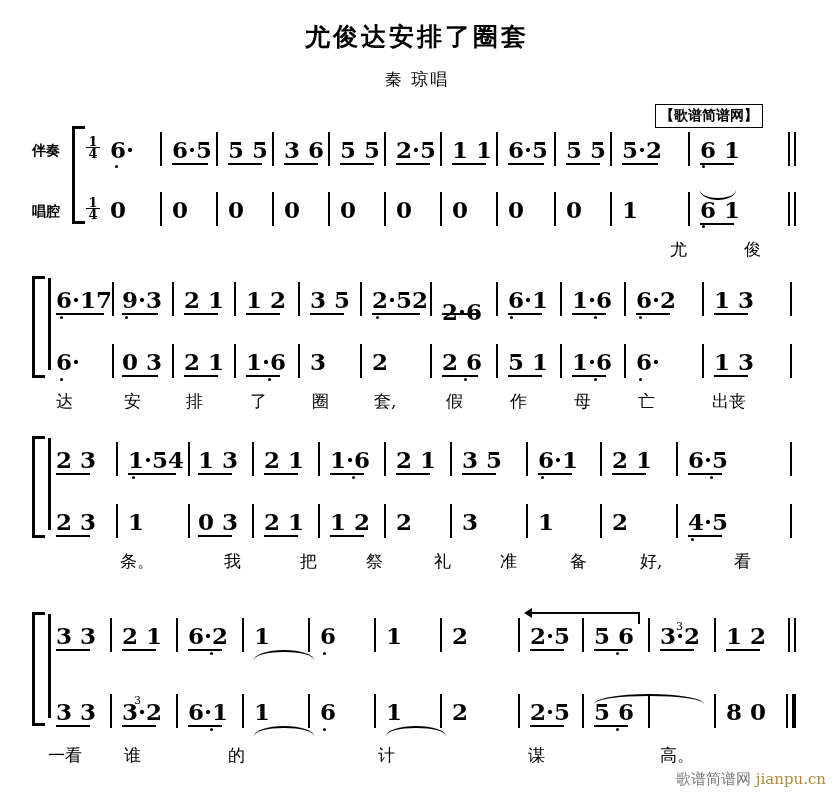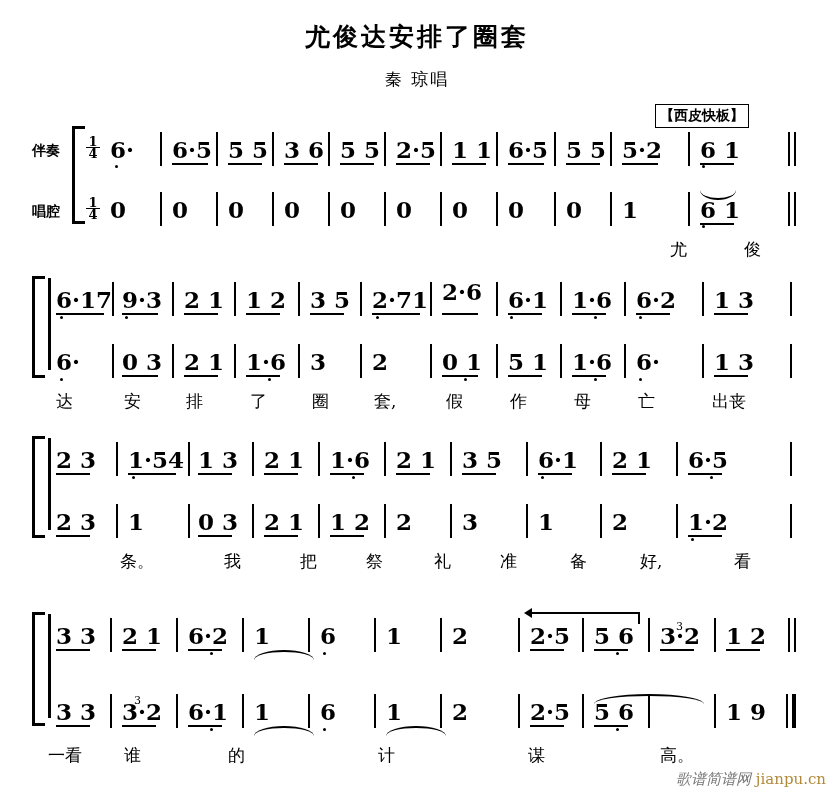--- a/index.html
+++ b/index.html
@@ -83,37 +83,37 @@
   .triplet{
     position:absolute;
     font-family:"DejaVu Serif","Liberation Serif",serif;
     font-size:11px;
   }
   .watermark{
     position:absolute;right:8px;bottom:6px;
     font-family:"DejaVu Serif","Liberation Serif",serif;
     font-size:15px;color:#888;
   }
-  .watermark .cn{color:#777;font-style:italic;}
+  .watermark .cn{color:#777;}
   .watermark .en{color:#b08a3a;}
   .arrowline{position:absolute;height:2px;background:#000;}
   .arrowhead{
     position:absolute;
     width:0;height:0;
     border-top:5px solid transparent;
     border-bottom:5px solid transparent;
     border-right:8px solid #000;
   }
 </style>
 </head>
 <body>
 
 <div class="title">尤俊达安排了圈套</div>
 <div class="composer">秦  琼唱</div>
-<div class="tempo">【西皮快板】</div>
+<div class="tempo">【歌谱简谱网】</div>
 
 <div class="bracket" style="left:72px;top:126px;height:92px;"></div>
 <div class="lbl" style="left:32px;top:142px;">伴奏</div>
 <div class="lbl" style="left:32px;top:203px;">唱腔</div>
 
 <div class="meter" style="left:86px;top:136px;width:14px;">
   <div style="border-bottom:1.5px solid #000;">1</div>
   <div>4</div>
 </div>
 <div class="meter" style="left:86px;top:197px;width:14px;">
@@ -197,24 +197,24 @@
 <div class="dotu" style="left:60px;top:316px;"></div>
 <div class="note" style="left:122px;top:288px;">9·3</div>
 <div class="beam" style="left:122px;top:313px;width:36px;"></div>
 <div class="dotu" style="left:125px;top:316px;"></div>
 <div class="note" style="left:184px;top:288px;">2 1</div>
 <div class="beam" style="left:184px;top:313px;width:34px;"></div>
 <div class="note" style="left:246px;top:288px;">1 2</div>
 <div class="beam" style="left:246px;top:313px;width:34px;"></div>
 <div class="note" style="left:310px;top:288px;">3 5</div>
 <div class="beam" style="left:310px;top:313px;width:34px;"></div>
-<div class="note" style="left:372px;top:288px;">2·71</div>
+<div class="note" style="left:372px;top:288px;">2·52</div>
 <div class="beam" style="left:372px;top:313px;width:48px;"></div>
 <div class="dotu" style="left:376px;top:316px;"></div>
-<div class="note" style="left:442px;top:280px;">2·6</div>
+<div class="note" style="left:442px;top:300px;">2·6</div>
 <div class="beam" style="left:442px;top:313px;width:36px;"></div>
 <div class="note" style="left:508px;top:288px;">6·1</div>
 <div class="beam" style="left:508px;top:313px;width:34px;"></div>
 <div class="dotu" style="left:510px;top:316px;"></div>
 <div class="note" style="left:572px;top:288px;">1·6</div>
 <div class="beam" style="left:572px;top:313px;width:34px;"></div>
 <div class="dotu" style="left:594px;top:316px;"></div>
 <div class="note" style="left:636px;top:288px;">6·2</div>
 <div class="beam" style="left:636px;top:313px;width:34px;"></div>
 <div class="dotu" style="left:639px;top:316px;"></div>
@@ -237,21 +237,21 @@
 <div class="dotu" style="left:60px;top:378px;"></div>
 <div class="note" style="left:122px;top:350px;">0 3</div>
 <div class="beam" style="left:122px;top:375px;width:36px;"></div>
 <div class="note" style="left:184px;top:350px;">2 1</div>
 <div class="beam" style="left:184px;top:375px;width:34px;"></div>
 <div class="note" style="left:246px;top:350px;">1·6</div>
 <div class="beam" style="left:246px;top:375px;width:34px;"></div>
 <div class="dotu" style="left:268px;top:378px;"></div>
 <div class="note" style="left:310px;top:350px;">3</div>
 <div class="note" style="left:372px;top:350px;">2</div>
-<div class="note" style="left:442px;top:350px;">0 1</div>
+<div class="note" style="left:442px;top:350px;">2 6</div>
 <div class="beam" style="left:442px;top:375px;width:36px;"></div>
 <div class="dotu" style="left:464px;top:378px;"></div>
 <div class="note" style="left:508px;top:350px;">5 1</div>
 <div class="beam" style="left:508px;top:375px;width:34px;"></div>
 <div class="note" style="left:572px;top:350px;">1·6</div>
 <div class="beam" style="left:572px;top:375px;width:34px;"></div>
 <div class="dotu" style="left:594px;top:378px;"></div>
 <div class="note" style="left:636px;top:350px;">6·</div>
 <div class="dotu" style="left:639px;top:378px;"></div>
 <div class="note" style="left:714px;top:350px;">1 3</div>
@@ -326,21 +326,21 @@
 <div class="note" style="left:198px;top:510px;">0 3</div>
 <div class="beam" style="left:198px;top:535px;width:34px;"></div>
 <div class="note" style="left:264px;top:510px;">2 1</div>
 <div class="beam" style="left:264px;top:535px;width:34px;"></div>
 <div class="note" style="left:330px;top:510px;">1 2</div>
 <div class="beam" style="left:330px;top:535px;width:34px;"></div>
 <div class="note" style="left:396px;top:510px;">2</div>
 <div class="note" style="left:462px;top:510px;">3</div>
 <div class="note" style="left:538px;top:510px;">1</div>
 <div class="note" style="left:612px;top:510px;">2</div>
-<div class="note" style="left:688px;top:510px;">1·2</div>
+<div class="note" style="left:688px;top:510px;">4·5</div>
 <div class="beam" style="left:688px;top:535px;width:34px;"></div>
 <div class="dotu" style="left:691px;top:538px;"></div>
 
 <div class="bar" style="left:116px;top:504px;height:34px;"></div>
 <div class="bar" style="left:188px;top:504px;height:34px;"></div>
 <div class="bar" style="left:252px;top:504px;height:34px;"></div>
 <div class="bar" style="left:318px;top:504px;height:34px;"></div>
 <div class="bar" style="left:384px;top:504px;height:34px;"></div>
 <div class="bar" style="left:450px;top:504px;height:34px;"></div>
 <div class="bar" style="left:526px;top:504px;height:34px;"></div>
@@ -416,21 +416,21 @@
 <div class="dotu" style="left:323px;top:728px;"></div>
 <div class="note" style="left:386px;top:700px;">1</div>
 <div class="tie" style="left:386px;top:726px;width:60px;"></div>
 <div class="note" style="left:452px;top:700px;">2</div>
 <div class="note" style="left:530px;top:700px;">2·5</div>
 <div class="beam" style="left:530px;top:725px;width:34px;"></div>
 <div class="note" style="left:594px;top:700px;">5 6</div>
 <div class="beam" style="left:594px;top:725px;width:34px;"></div>
 <div class="dotu" style="left:616px;top:728px;"></div>
 <div class="tie" style="left:594px;top:694px;width:110px;"></div>
-<div class="note" style="left:726px;top:700px;">1 9</div>
+<div class="note" style="left:726px;top:700px;">8 0</div>
 
 <div class="bar" style="left:110px;top:694px;height:34px;"></div>
 <div class="bar" style="left:176px;top:694px;height:34px;"></div>
 <div class="bar" style="left:242px;top:694px;height:34px;"></div>
 <div class="bar" style="left:308px;top:694px;height:34px;"></div>
 <div class="bar" style="left:374px;top:694px;height:34px;"></div>
 <div class="bar" style="left:440px;top:694px;height:34px;"></div>
 <div class="bar" style="left:518px;top:694px;height:34px;"></div>
 <div class="bar" style="left:582px;top:694px;height:34px;"></div>
 <div class="bar" style="left:648px;top:694px;height:34px;"></div>

